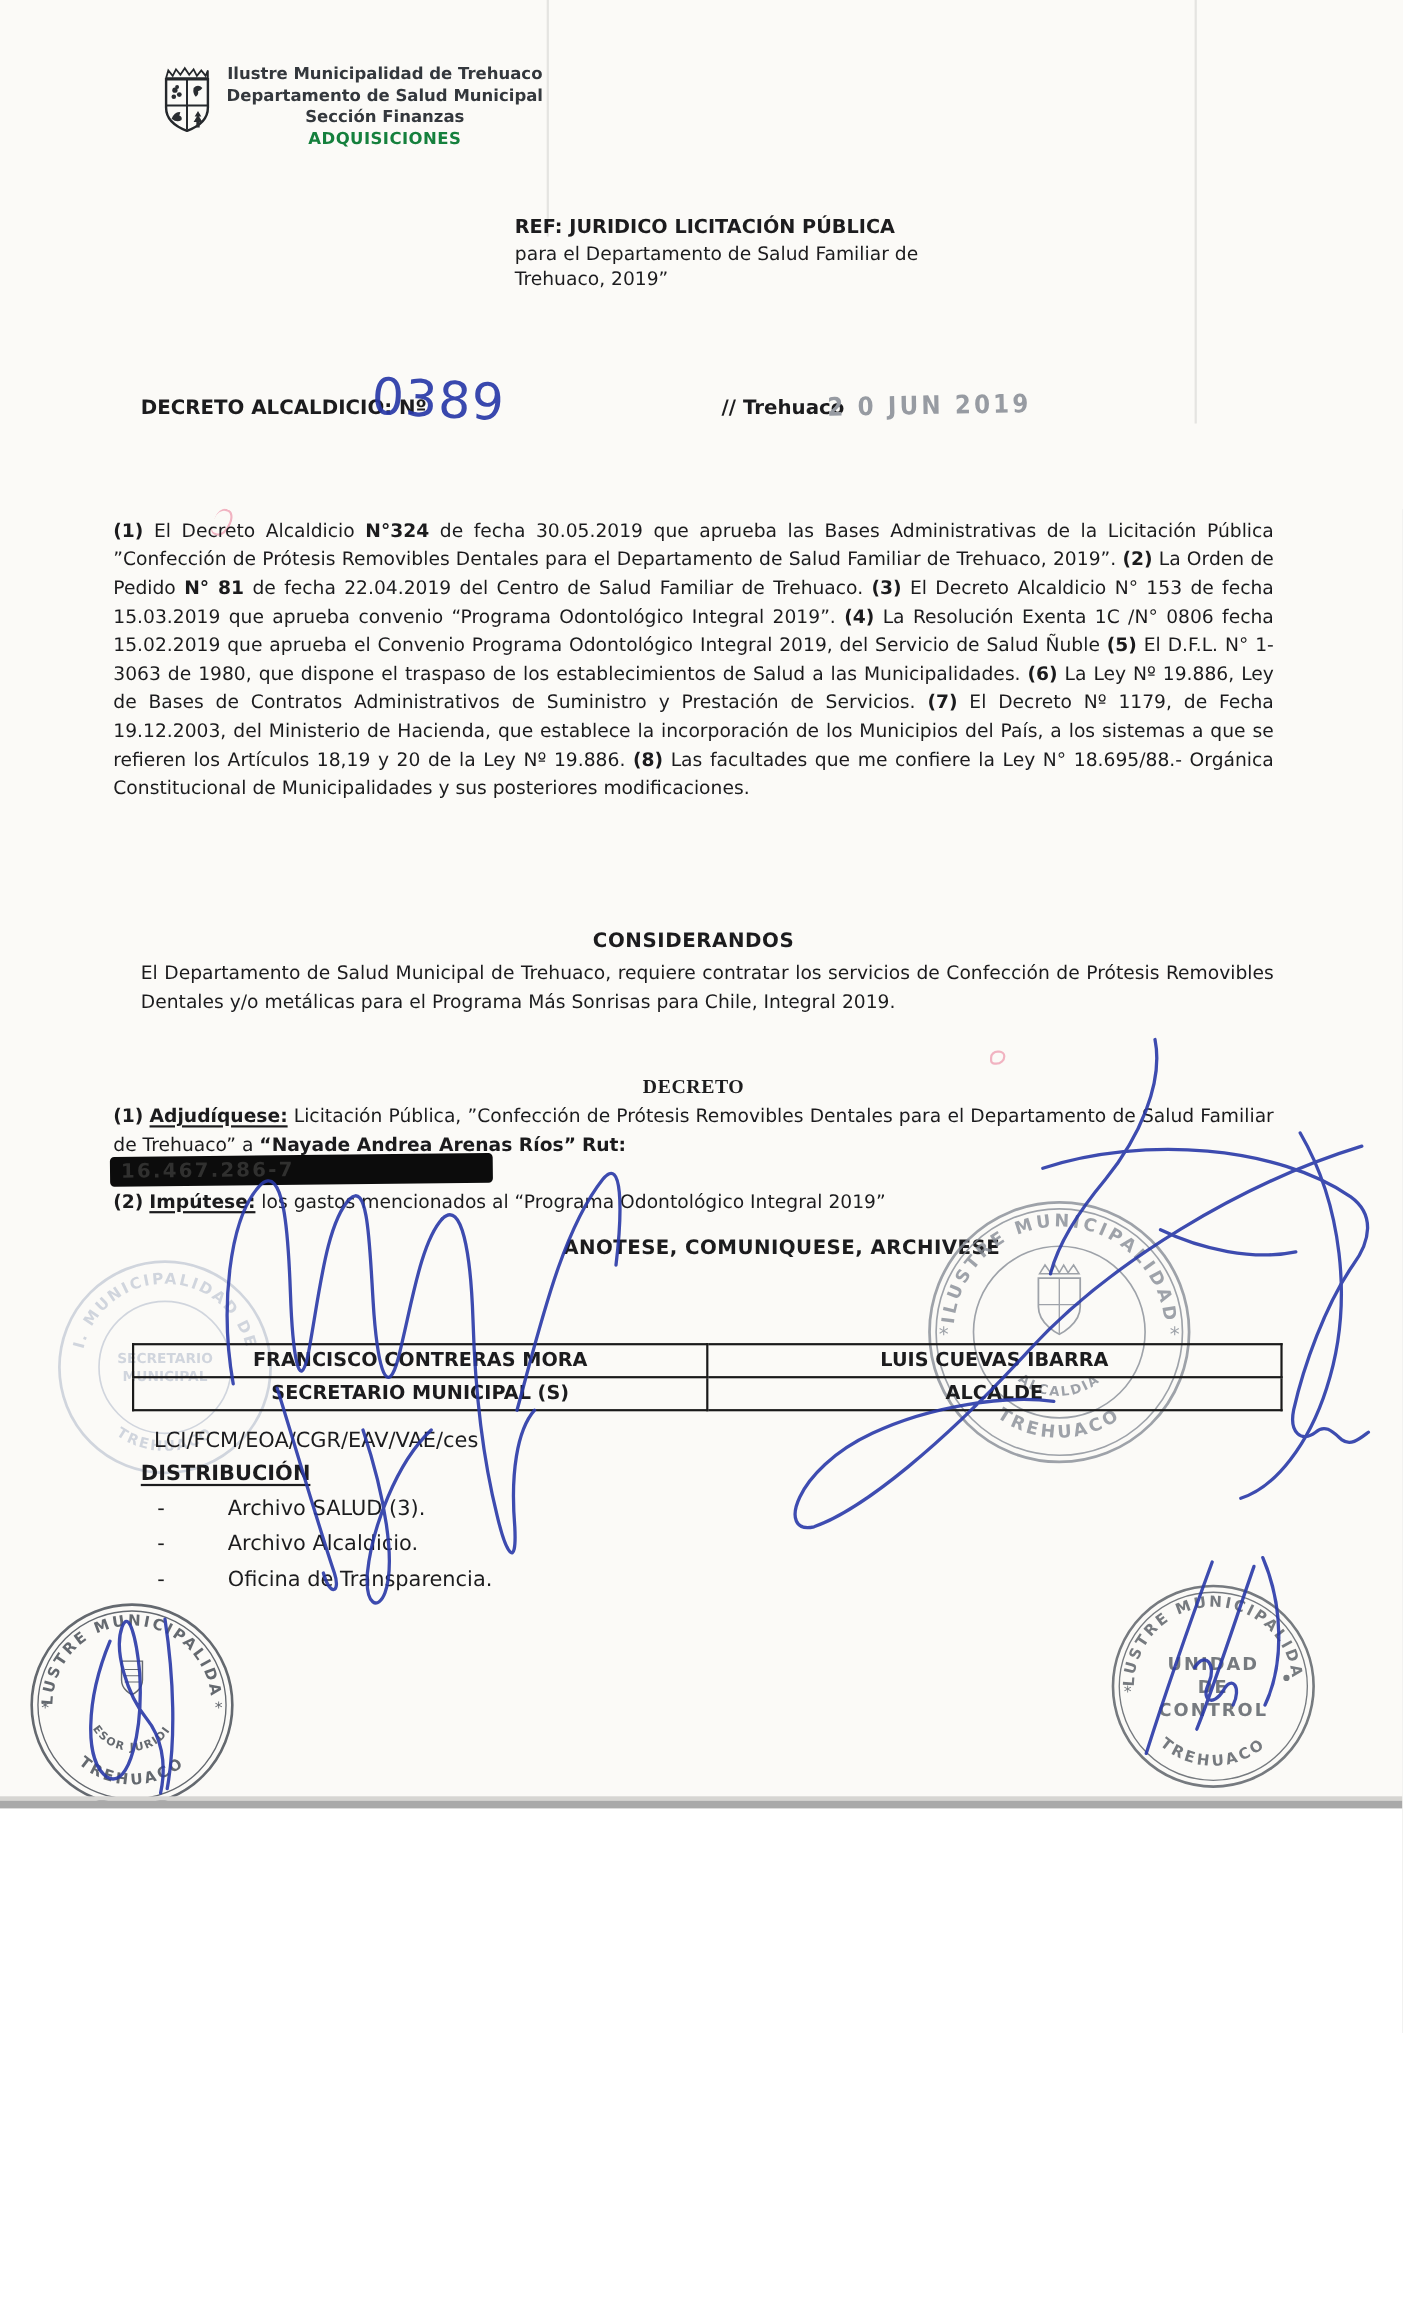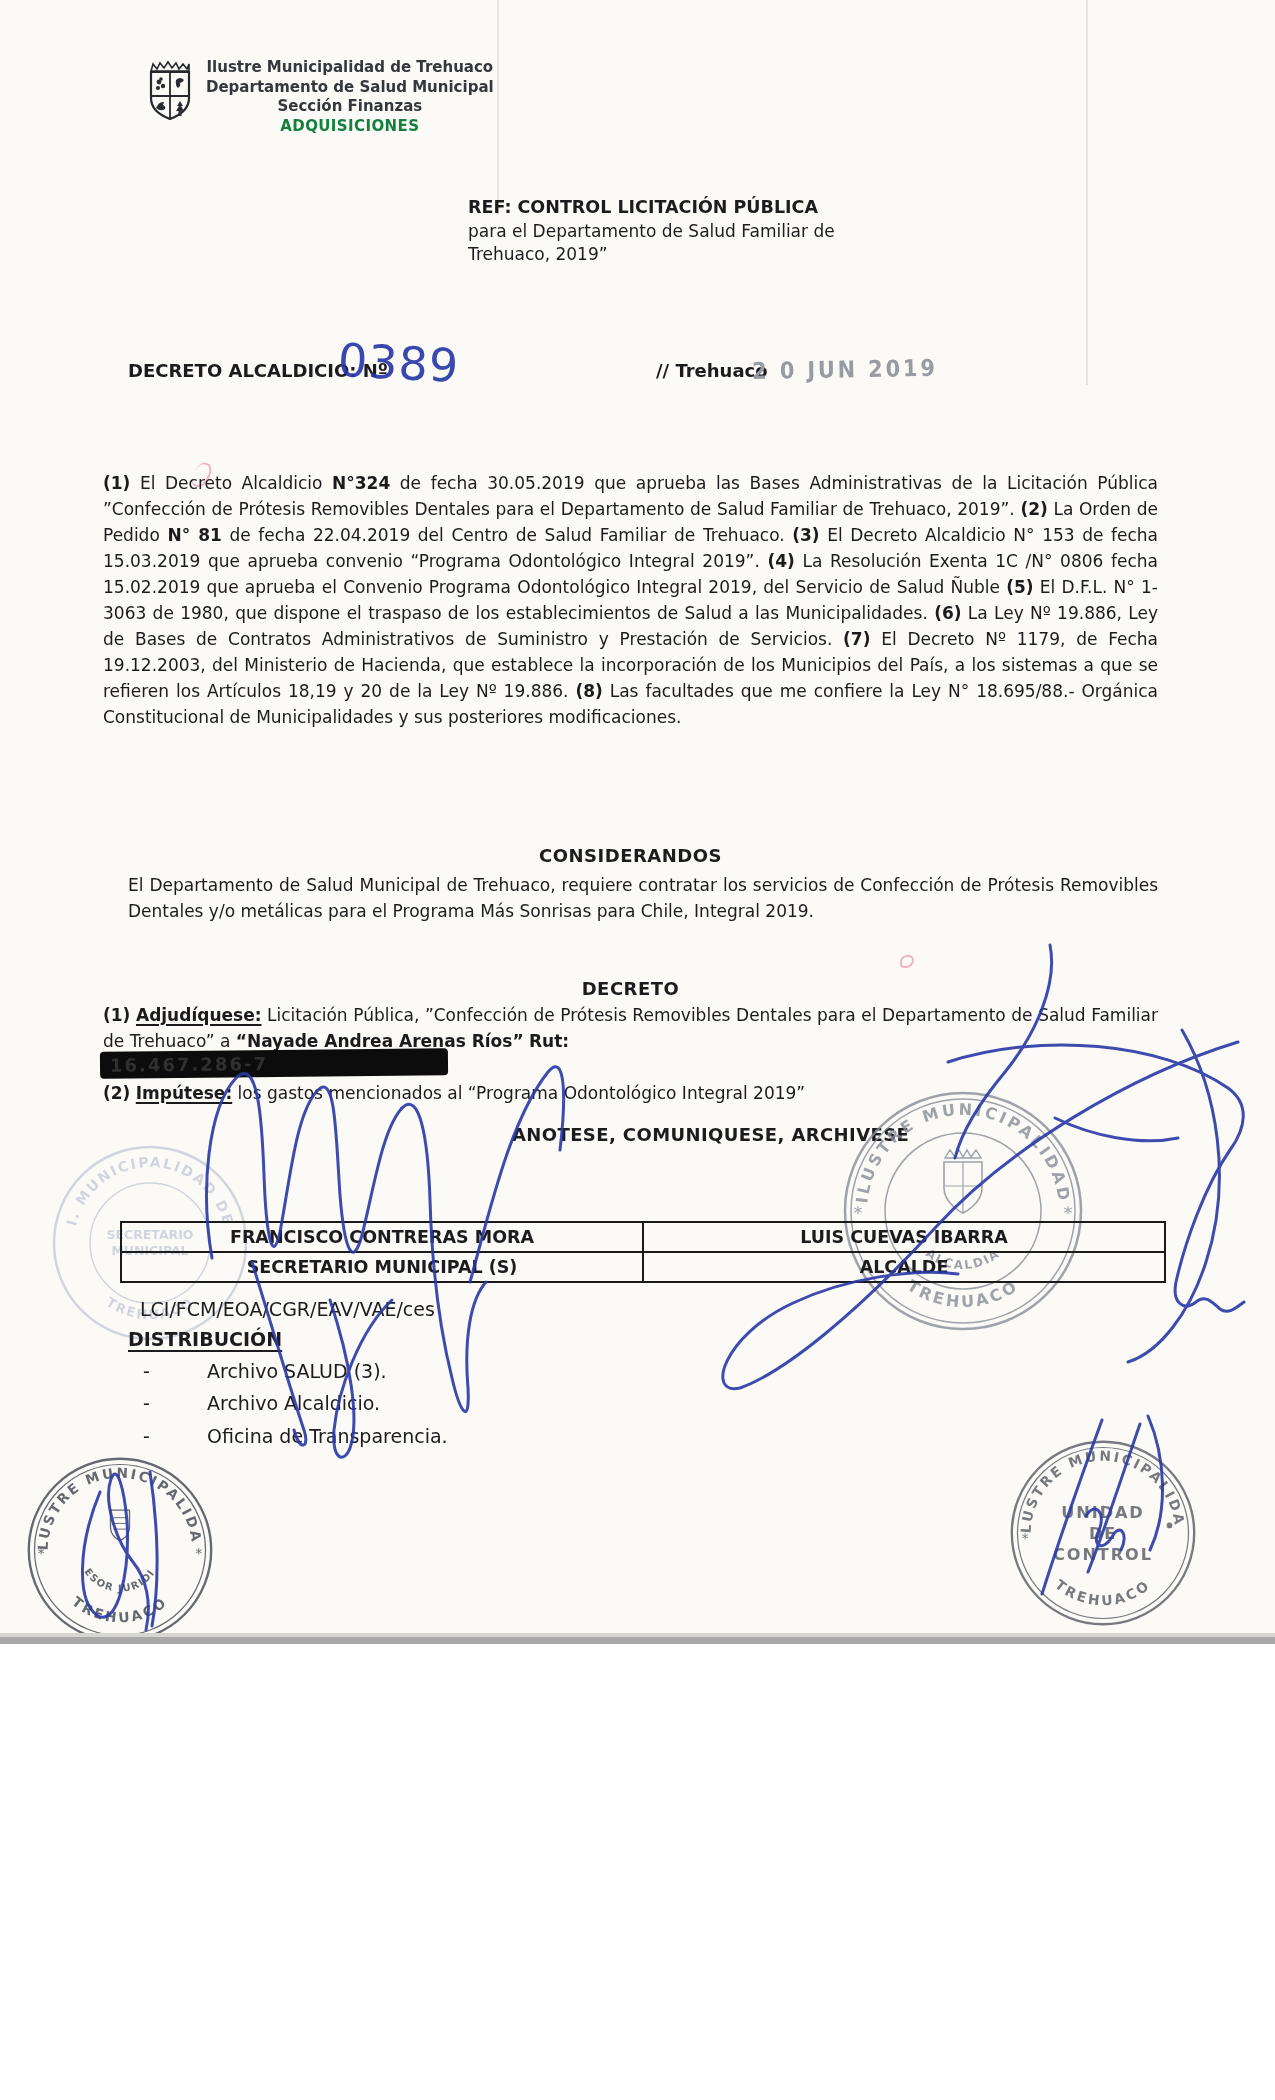--- a/index.html
+++ b/index.html
@@ -19,21 +19,21 @@
   .decreeLabel{left:128px;top:360px;font-size:18px;font-weight:bold;}
   #handnum{left:338px;top:336px;font-size:46px;color:#2939a8;transform:rotate(3deg);
            letter-spacing:1px;font-weight:400;opacity:.92;}
   .placeLabel{left:656px;top:360px;font-size:18px;font-weight:bold;}
   #datestamp{left:752px;top:358px;font-size:22px;font-weight:bold;color:#979ba2;
              letter-spacing:3px;transform:rotate(-1deg) scale(.95,1.05);transform-origin:left top;}
   
   .sectitle{left:103px;width:1055px;text-align:center;font-weight:bold;font-size:18px;}
   #vistosTitle{top:432px;letter-spacing:7px;}
   #consTitle{top:845px;letter-spacing:.5px;}
-  #decretoTitle{top:978px;letter-spacing:.5px;}
+  #decretoTitle{top:978px;letter-spacing:.5px;font-family:Liberation Serif, serif;}
   
   .para{font-size:17px;line-height:26px;text-align:justify;color:#1b1b1d;}
   #vistosPara{left:103px;top:470px;width:1055px;}
   #consPara{left:128px;top:872px;width:1030px;}
   #decItem1{left:103px;top:1002px;width:1055px;}
   #decItem2{left:103px;top:1080px;width:1055px;}
   #redactbar{left:100px;top:1050px;width:348px;height:27px;background:#0c0c0c;border-radius:4px;
              transform:rotate(-.6deg);color:#30302f;font-weight:bold;font-size:18px;
              letter-spacing:2px;line-height:27px;padding-left:10px;box-sizing:border-box;}
   #anotese{left:512px;top:1124px;font-size:18px;font-weight:bold;letter-spacing:.4px;}
@@ -94,21 +94,21 @@
     </svg>
     <div class="htext">
       <div>Ilustre Municipalidad de Trehuaco</div>
       <div>Departamento de Salud Municipal</div>
       <div>Sección Finanzas</div>
       <div class="l4">ADQUISICIONES</div>
     </div>
   </div>
 
   <div id="refblock" class="abs">
-    <div class="rtitle">REF: CONTROL LICITACIÓN PÚBLICA</div>
+    <div class="rtitle">REF: JURIDICO LICITACIÓN PÚBLICA</div>
     <div>para el Departamento de Salud Familiar de</div>
     <div>Trehuaco, 2019”</div>
   </div>
 
   <div class="abs decreeLabel">DECRETO ALCALDICIO: Nº</div>
   <div id="handnum" class="abs">0389</div>
   <div class="abs placeLabel">// Trehuaco</div>
   <div id="datestamp" class="abs">2 0 JUN 2019</div>
 
   <div id="vistosPara" class="abs para"><span style="font-weight: bold;">(1)</span><span>    El Decreto Alcaldicio </span><span style="font-weight: bold;">N°324</span><span> de fecha 30.05.2019 que aprueba las Bases Administrativas de la Licitación Pública   ”Confección de Prótesis Removibles Dentales para el Departamento de Salud Familiar de Trehuaco, 2019”. </span><span style="font-weight: bold;">(2)</span><span>   La Orden de Pedido </span><span style="font-weight: bold;">N° 81</span><span> de fecha 22.04.2019 del Centro de Salud Familiar de Trehuaco. </span><span style="font-weight: bold;">(3)</span><span>   El Decreto Alcaldicio N° 153 de fecha 15.03.2019 que aprueba convenio “Programa Odontológico Integral 2019”. </span><span style="font-weight: bold;">(4)</span><span>   La Resolución Exenta 1C /N° 0806 fecha 15.02.2019 que aprueba el Convenio Programa Odontológico Integral 2019, del Servicio de Salud Ñuble </span><span style="font-weight: bold;">(5)</span><span>   El D.F.L. N° 1-3063 de 1980, que dispone el traspaso de los establecimientos de Salud  a las Municipalidades. </span><span style="font-weight: bold;">(6)</span><span> La Ley Nº 19.886, Ley de Bases de Contratos Administrativos de Suministro y Prestación de Servicios. </span><span style="font-weight: bold;">(7)</span><span> El Decreto Nº 1179, de Fecha 19.12.2003, del Ministerio de Hacienda, que establece la incorporación de los Municipios del País, a los sistemas a que se refieren los Artículos 18,19 y 20 de la Ley Nº 19.886. </span><span style="font-weight: bold;">(8)</span><span> Las facultades que me confiere la Ley N° 18.695/88.-  Orgánica Constitucional de Municipalidades y sus posteriores modificaciones.</span></div>

